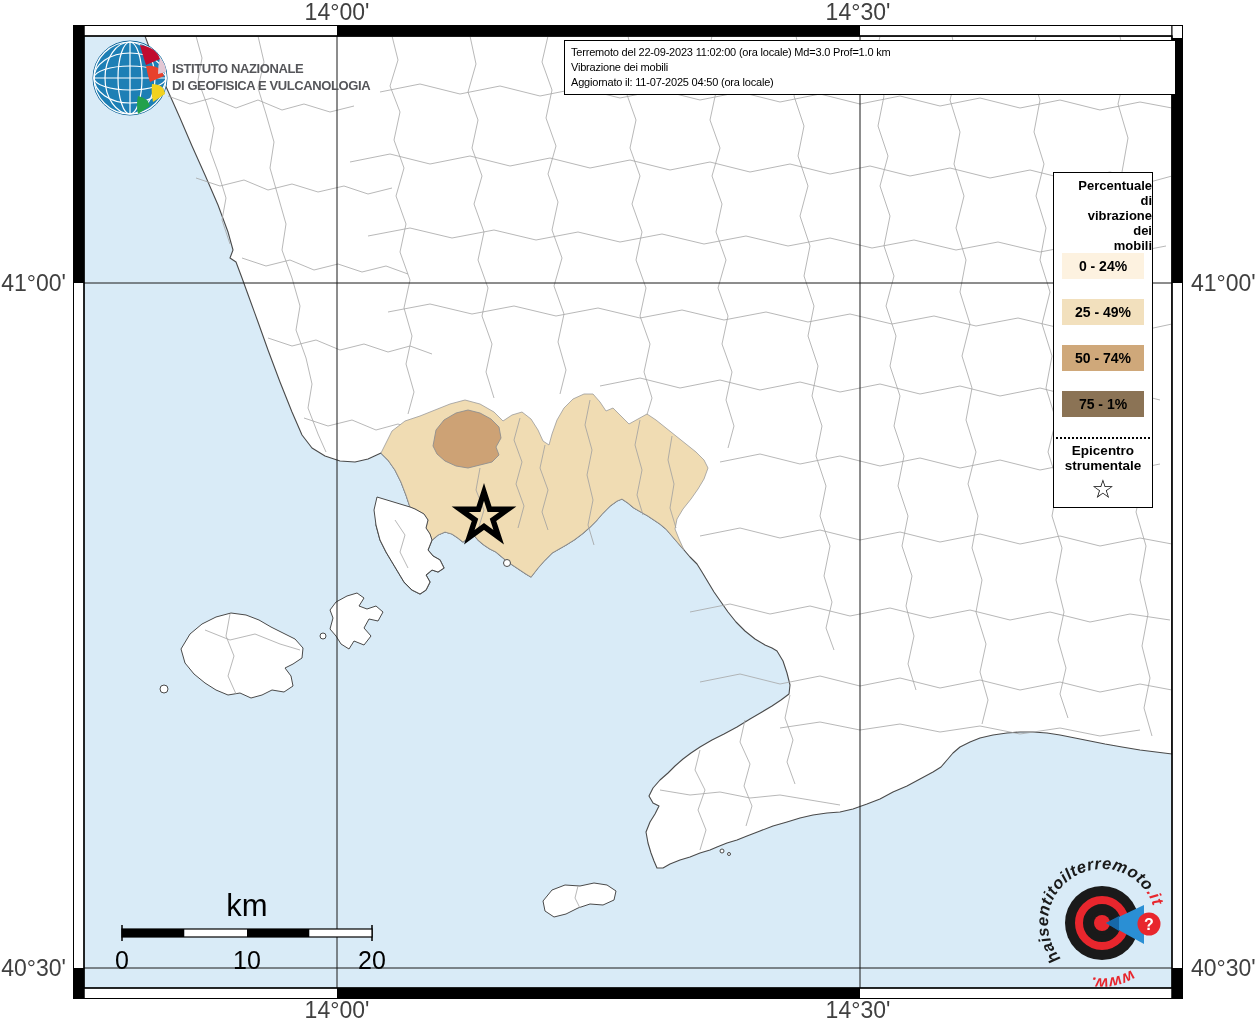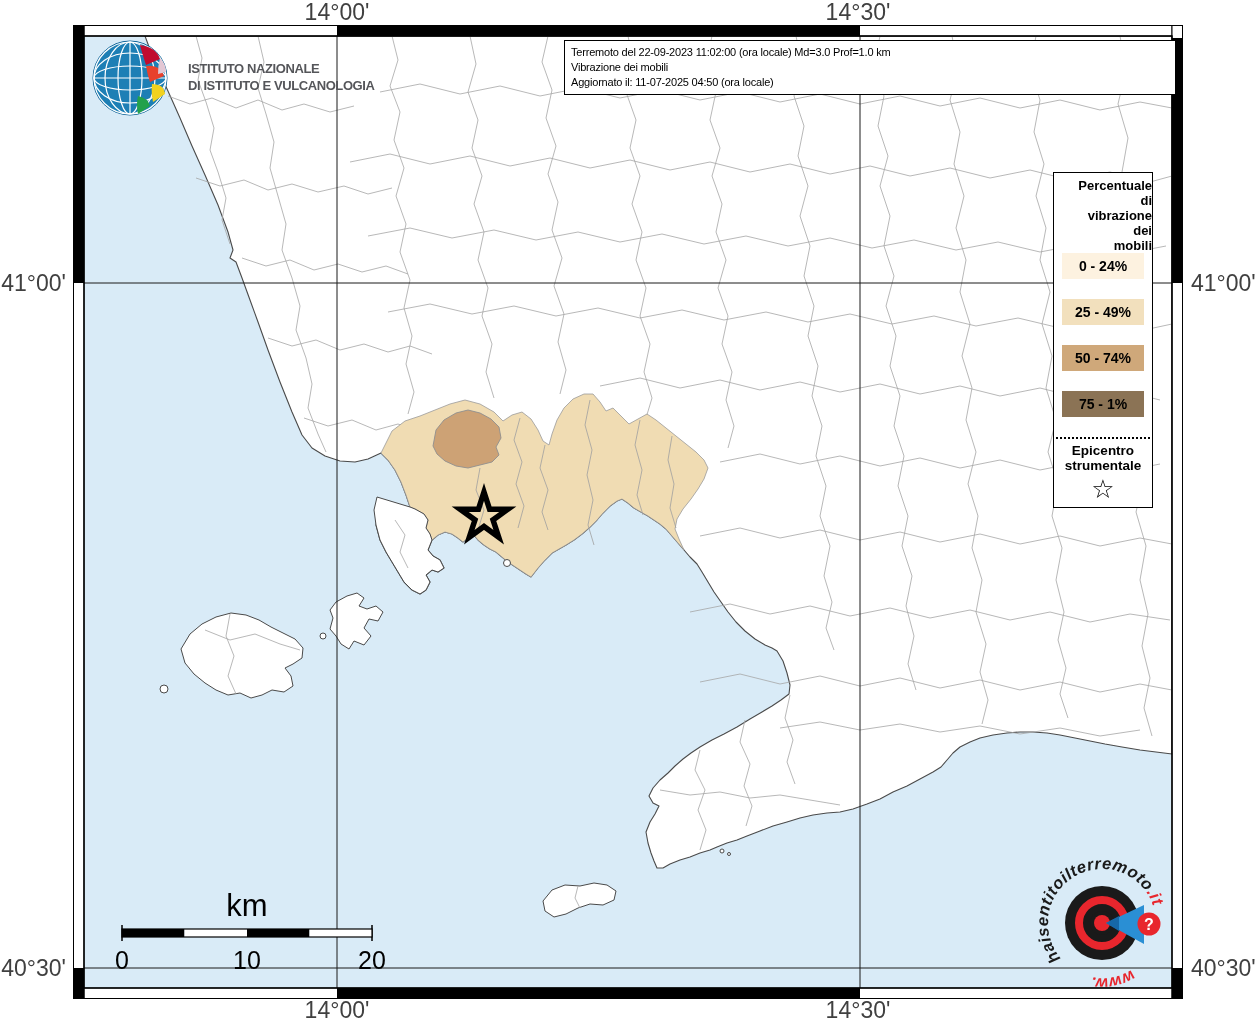--- a/index.html
+++ b/index.html
@@ -19,21 +19,21 @@
           box-sizing:border-box;text-align:center;}
   #legend .lt{font-size:13px;font-weight:bold;line-height:15px;}
   #legend .lt-wrap{padding-top:5px;text-align:right;}
   .swatch{width:82px;height:26px;margin:0 auto 20px auto;display:flex;align-items:center;justify-content:center;}
   .swatch:first-of-type{margin-top:6px;}
   .swatch .sl{font-size:14px;font-weight:bold;white-space:nowrap;}
   #legend .dots{border-top:2px dotted #000;margin:5px 2px 4px 2px;}
   #legend .ep{font-size:13.5px;font-weight:bold;line-height:15px;}
   #legend .star-glyph{font-size:26px;line-height:28px;margin-top:2px;}
   
-  #ingv-text{left:188px;top:60px;color:#55565a;font-weight:bold;font-size:13px;line-height:17px;
+  #ingv-text{left:172px;top:60px;color:#55565a;font-weight:bold;font-size:13px;line-height:17px;
              letter-spacing:-0.4px;white-space:nowrap;}
   svg text{font-family:"Liberation Sans","DejaVu Sans",sans-serif;}
 </style>
 </head>
 <body>
 
 <svg id="map-svg" width="1255" height="1024" viewBox="0 0 1255 1024">
   <defs>
     <clipPath id="mapclip">
         <rect x="84" y="36" width="1088" height="952"></rect>
@@ -233,21 +233,21 @@
 <div class="axis-label" style="left:1191px;top:955px;">40°30'</div>
 
 <div id="info-box" class="overlay">
   <div class="il">Terremoto del 22-09-2023 11:02:00 (ora locale) Md=3.0 Prof=1.0 km</div>
   <div class="il">Vibrazione dei mobili</div>
   <div class="il">Aggiornato il: 11-07-2025 04:50 (ora locale)</div>
 </div>
 
 <div id="ingv-text" class="overlay">
   <div>ISTITUTO NAZIONALE</div>
-  <div>DI ISTITUTO E VULCANOLOGIA</div>
+  <div>DI GEOFISICA E VULCANOLOGIA</div>
 </div>
 
 <div id="legend" class="overlay">
   <div class="lt-wrap">
     <div class="lt">Percentuale</div>
     <div class="lt">di</div>
     <div class="lt">vibrazione</div>
     <div class="lt">dei</div>
     <div class="lt">mobili</div>
   </div>

